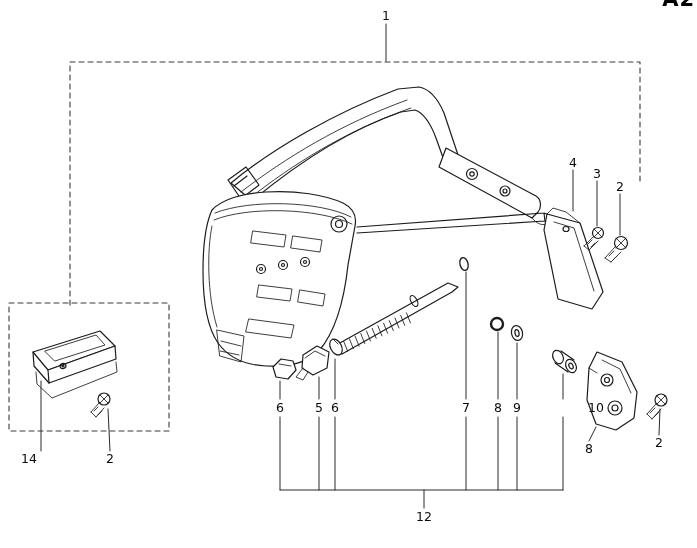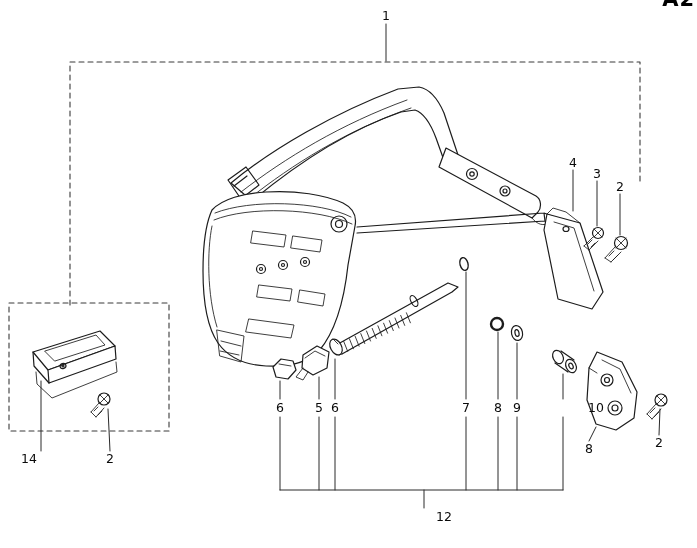--- a/index.html
+++ b/index.html
@@ -206,19 +206,19 @@
   <div class="callout" style="left:319px; top:408px">5</div>
   <div class="callout" style="left:335px; top:408px">6</div>
   <div class="callout" style="left:466px; top:408px">7</div>
   <div class="callout" style="left:498px; top:408px">8</div>
   <div class="callout" style="left:517px; top:408px">9</div>
   <div class="callout" style="left:596px; top:408px">10</div>
   <div class="callout" style="left:589px; top:449px">8</div>
   <div class="callout" style="left:659px; top:443px">2</div>
   <div class="callout" style="left:29px;  top:459px">14</div>
   <div class="callout" style="left:110px; top:459px">2</div>
-  <div class="callout" style="left:444px; top:517px">12</div>
+  <div class="callout" style="left:424px; top:517px">12</div>
 
   <div class="corner-code-clip">
     <span class="corner-code">A2</span>
   </div>
 
 </div>
 
 </body></html>

